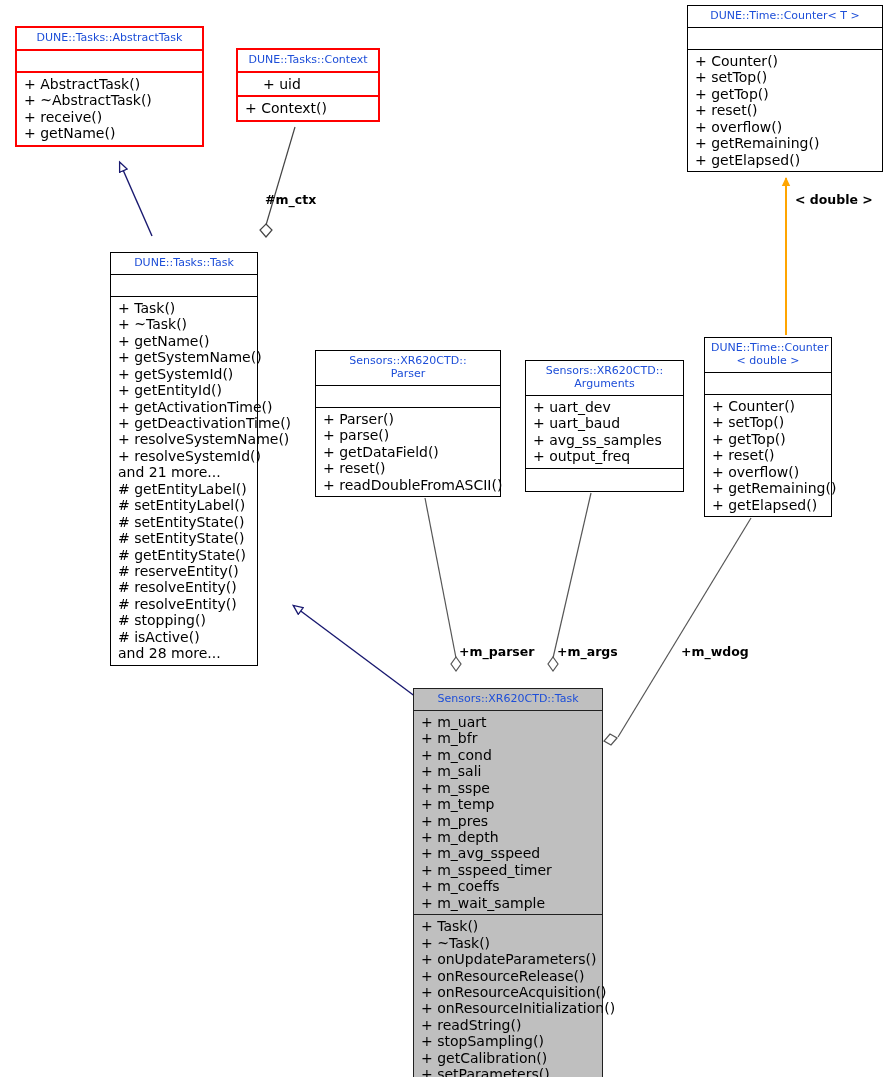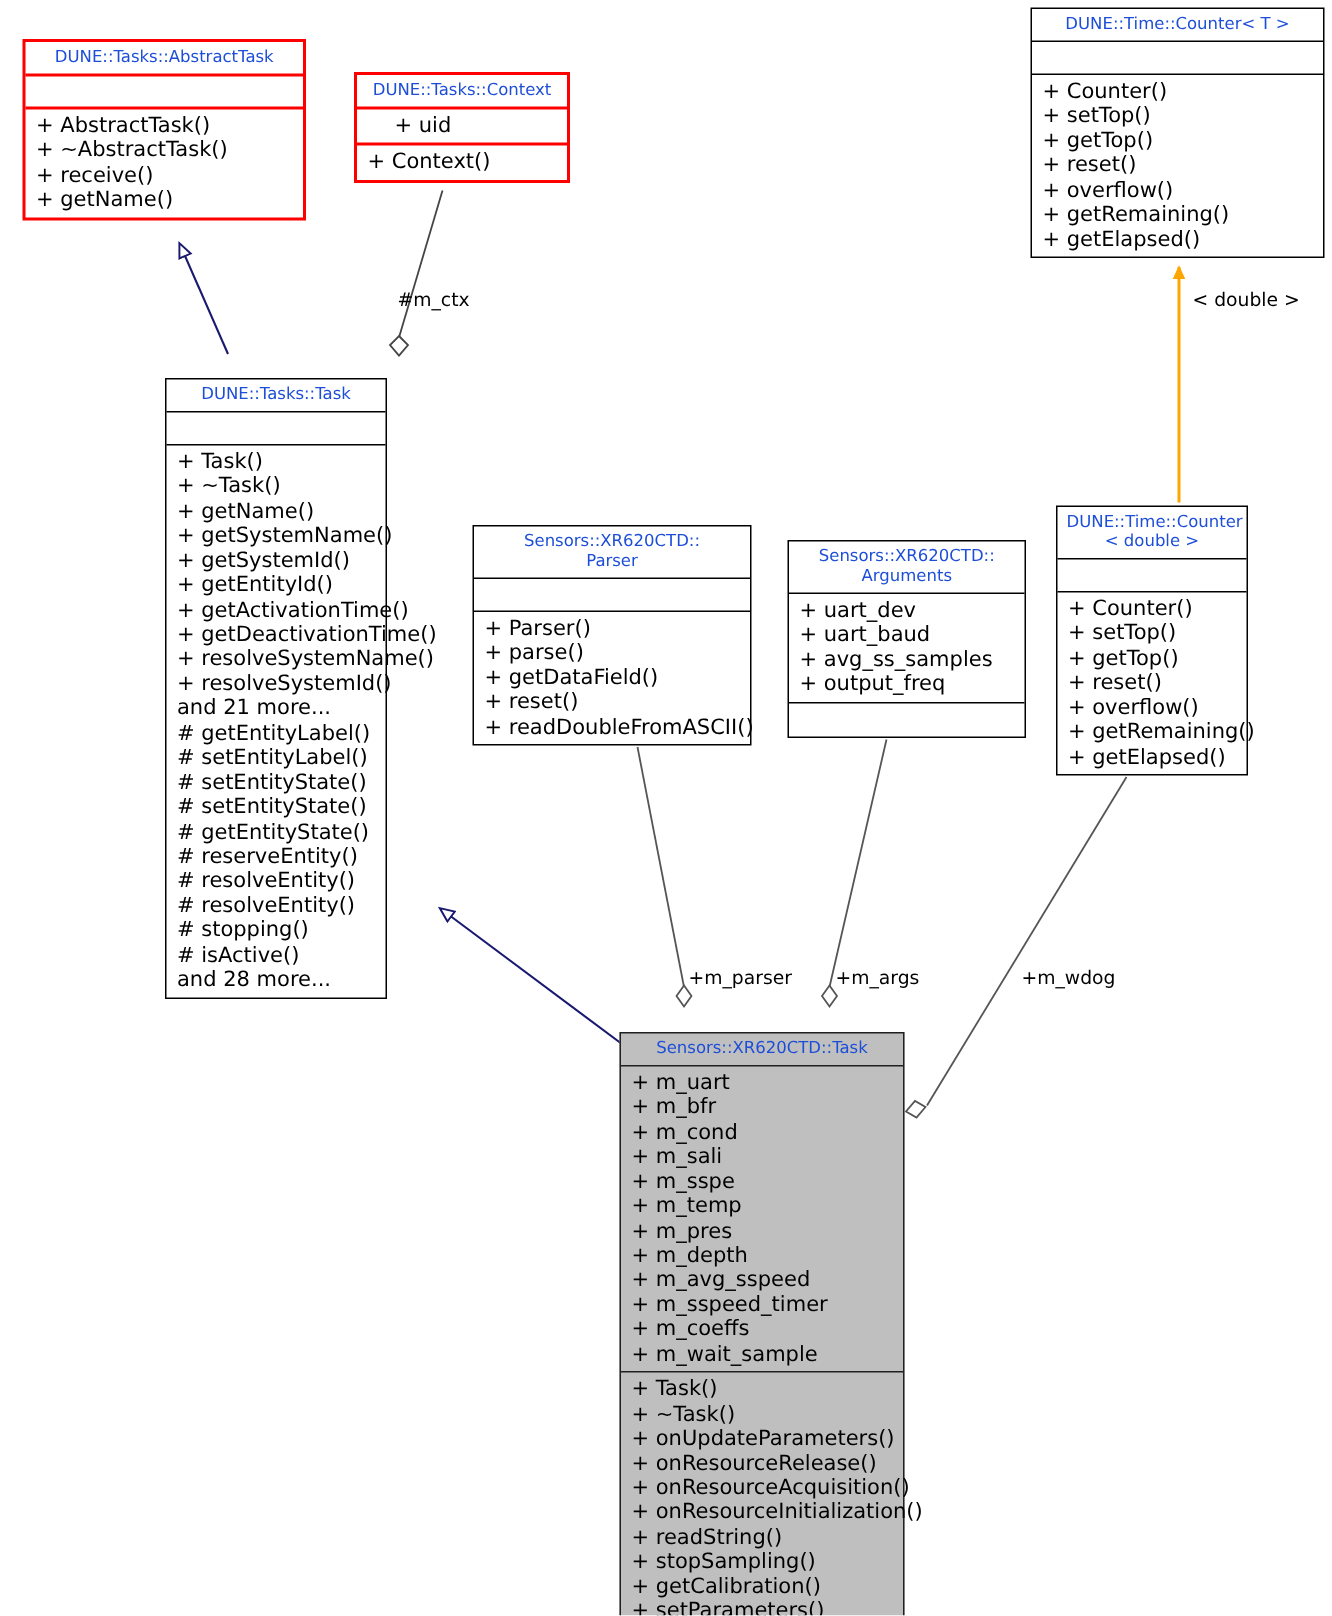--- a/index.html
+++ b/index.html
@@ -80,20 +80,21 @@
   }
   .uml-row {
     white-space: pre;
   }
   .edge-label {
     position: absolute;
     font-size: 12.5px;
     color: #000000;
     white-space: pre;
     z-index: 6;
+    font-weight: bold;
   }
 </style>
 </head>
 <body>
 
 <div id="diagram">
 
   <svg class="edges" viewBox="0 0 888 1077" xmlns="http://www.w3.org/2000/svg">
     <defs>
       <marker id="inh-arrow" markerWidth="12" markerHeight="12" refX="9.2" refY="5" orient="auto" markerUnits="userSpaceOnUse">

